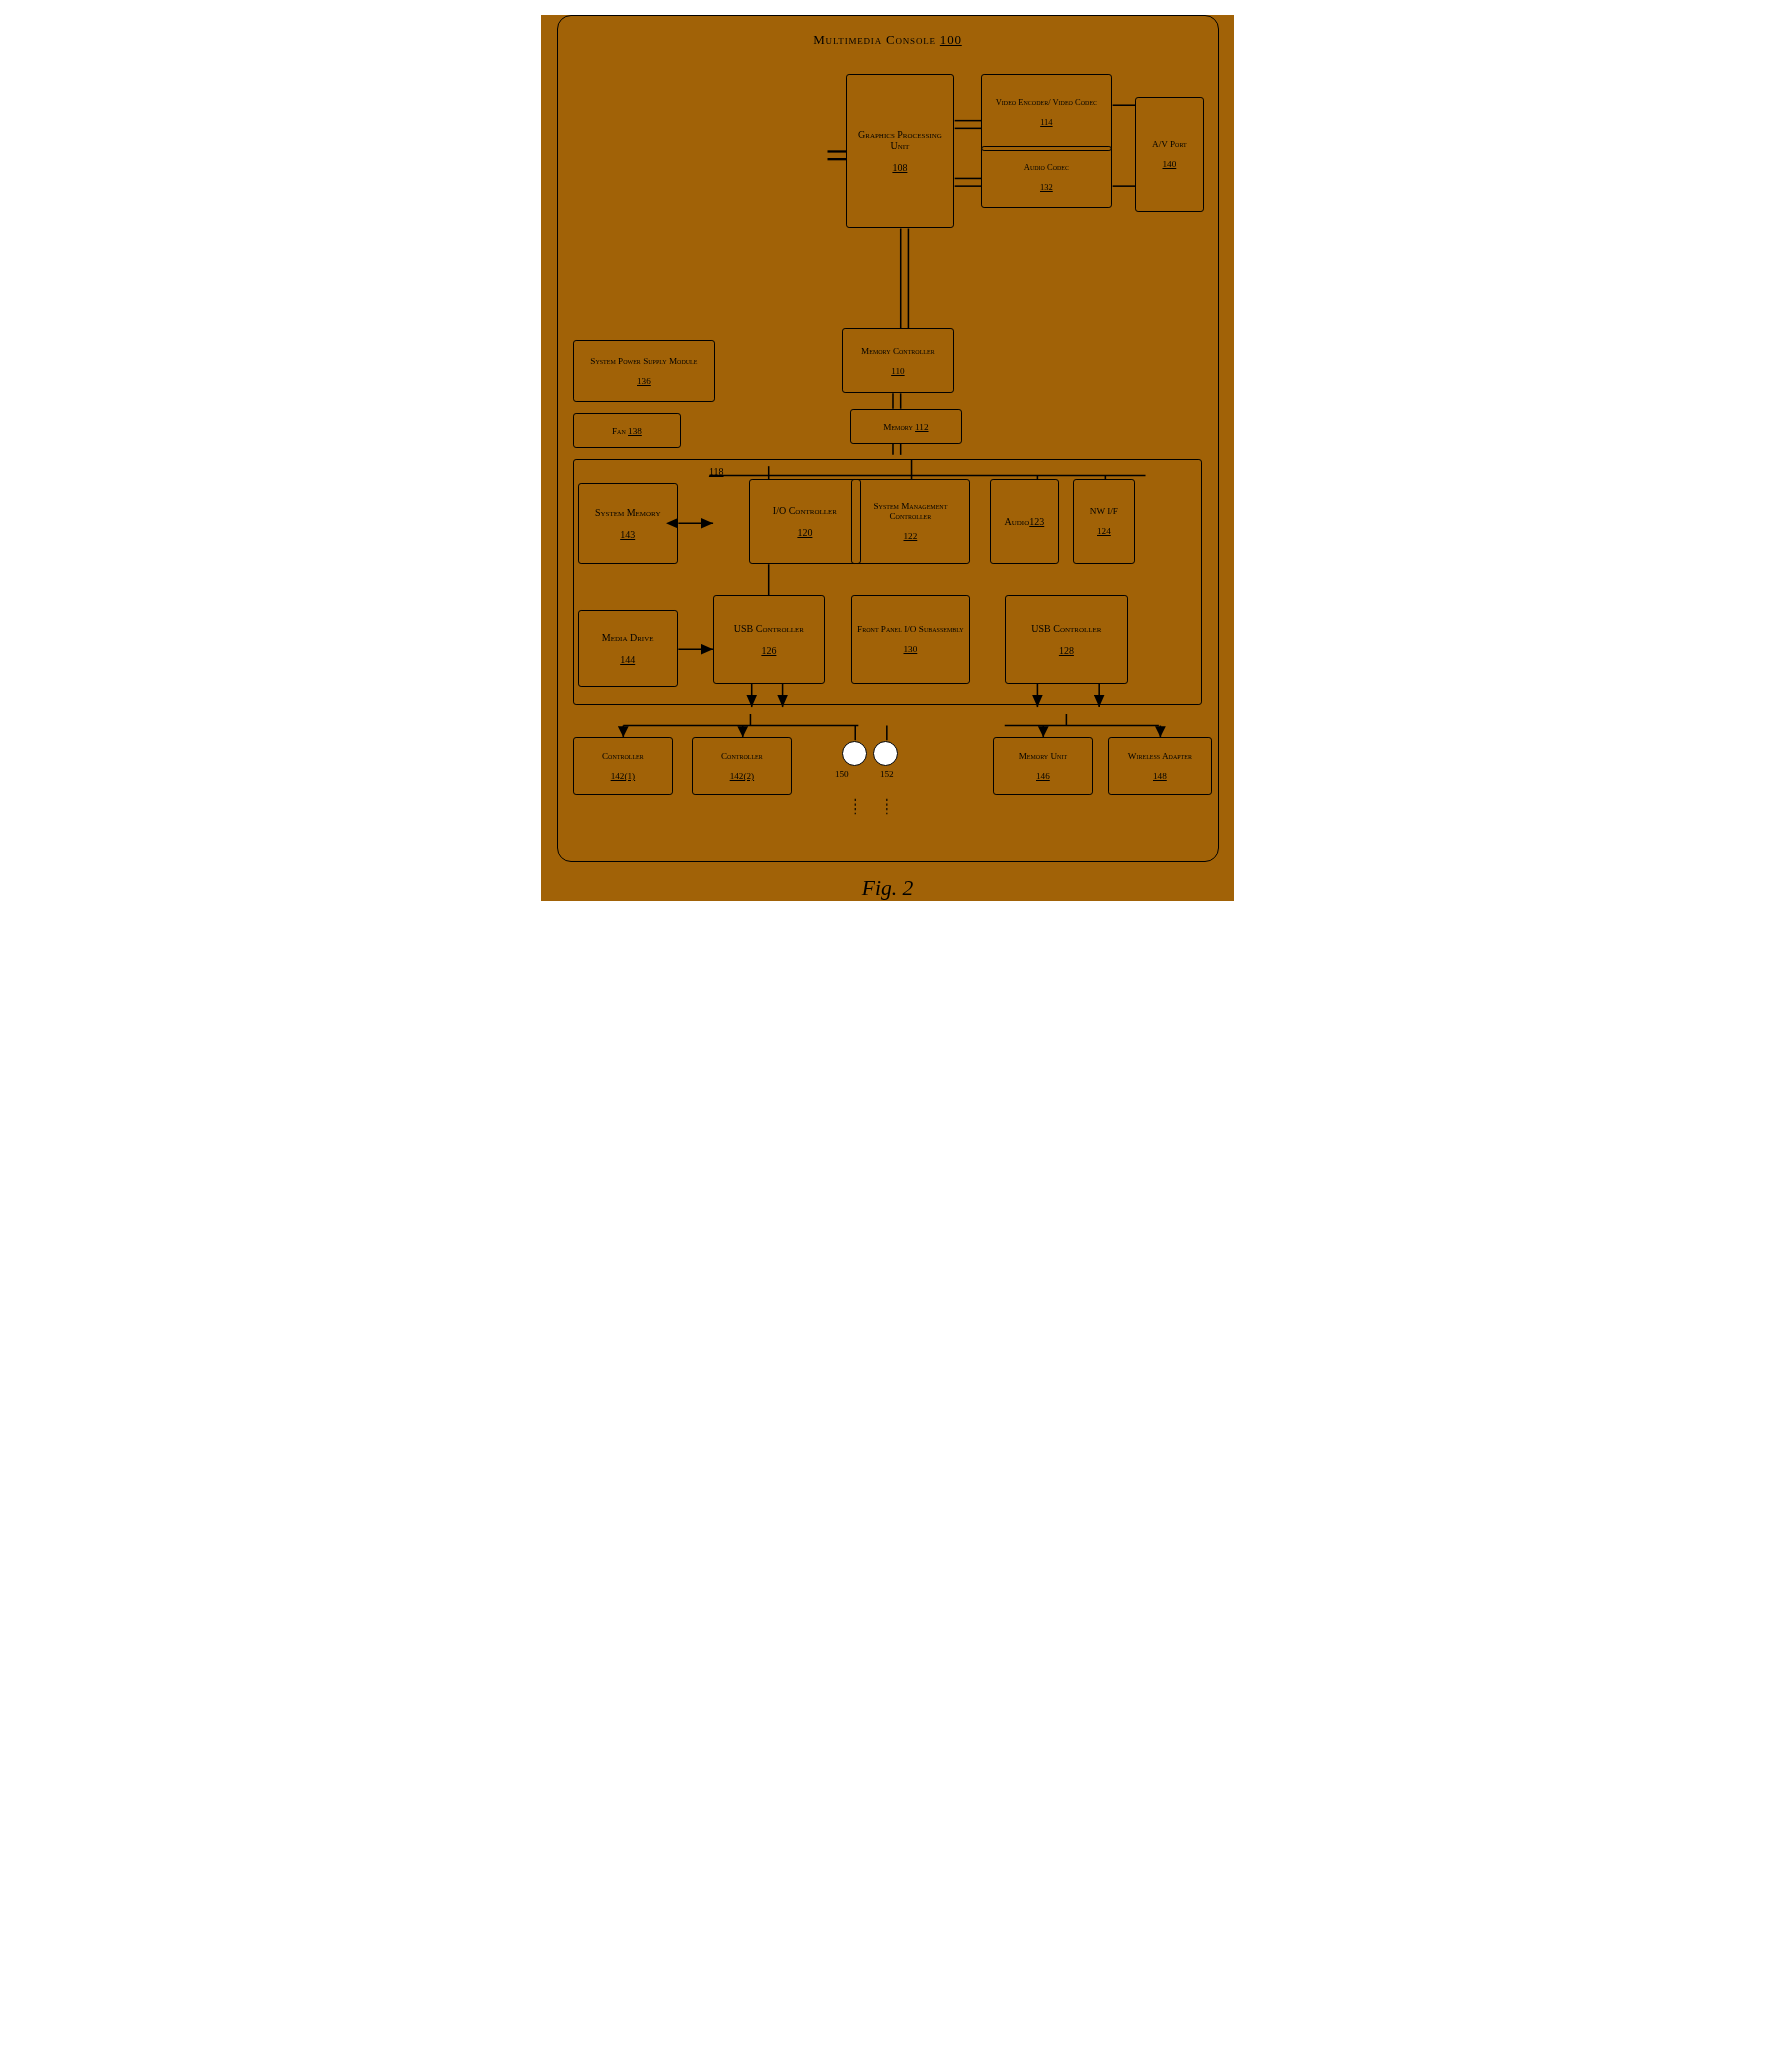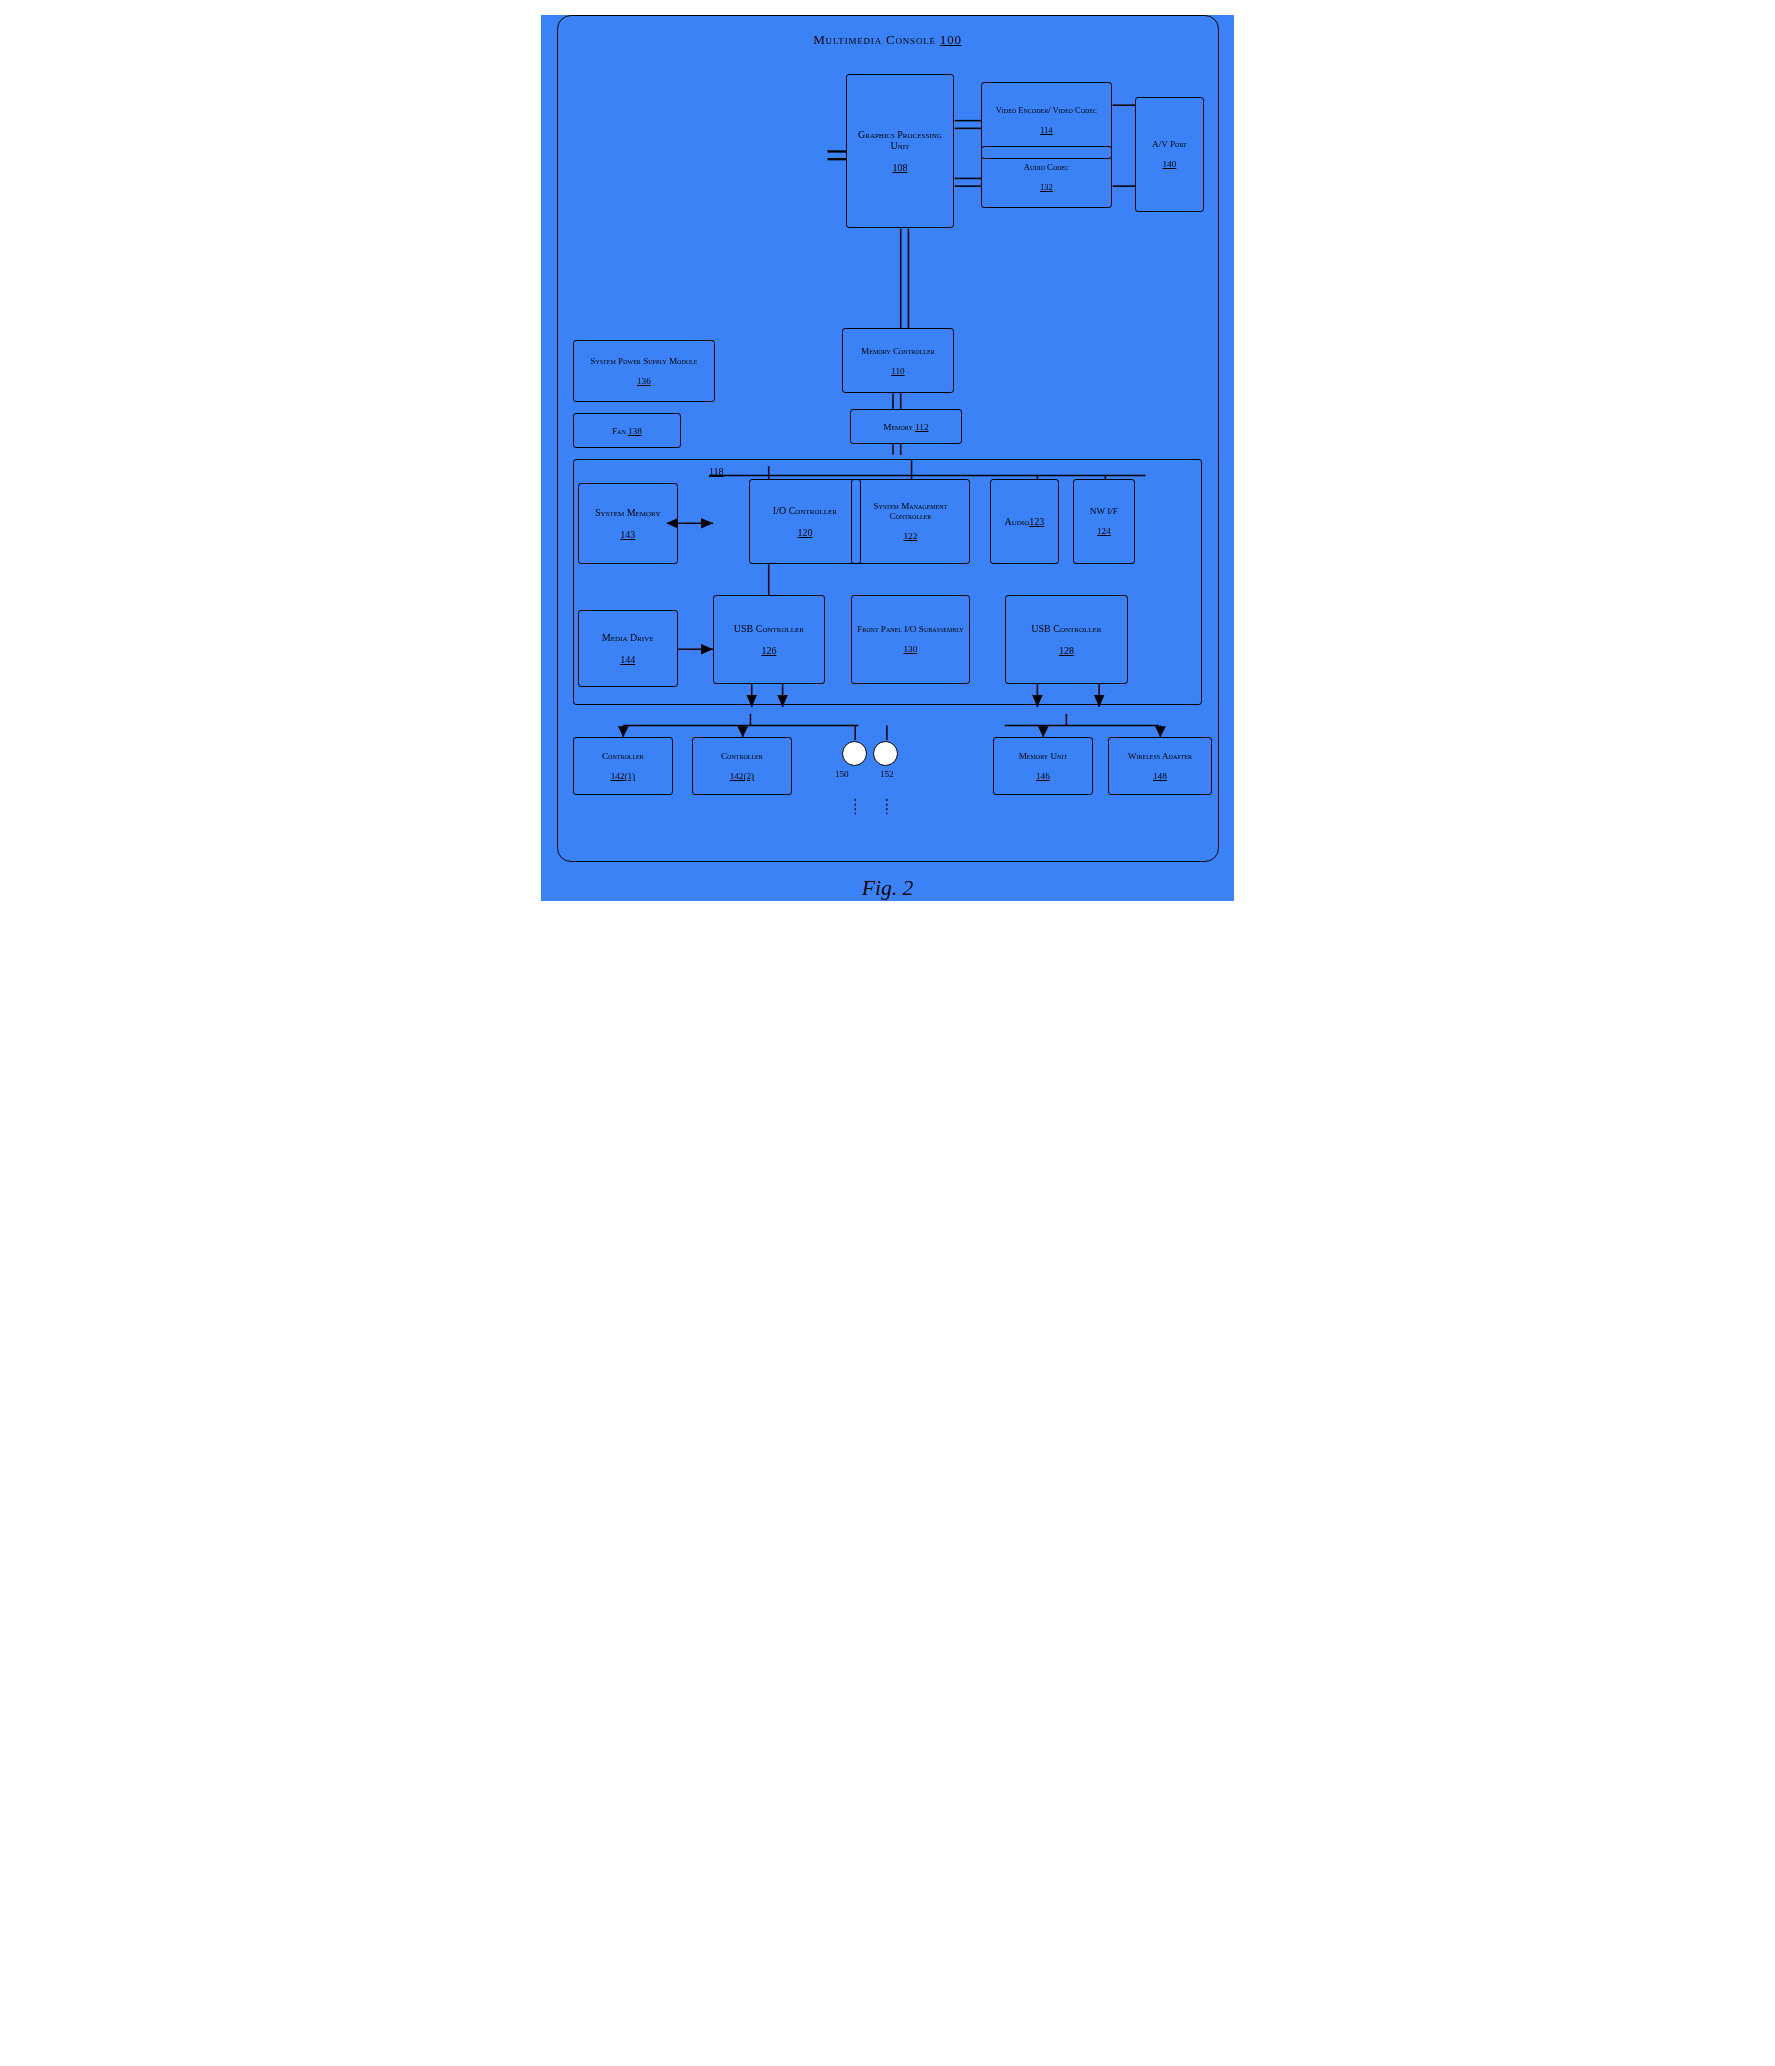--- a/index.html
+++ b/index.html
@@ -6,21 +6,21 @@
     body {
       background: #fff;
       font-family: 'Times New Roman', Times, serif;
       display: flex;
       justify-content: center;
       align-items: flex-start;
       padding: 15.4px;
     }
     .page-container {
       width: 693px;
-      background: #3b82f6;
+      background: #a16207;
     }
     .diagram-outer {
       border: 1.5px solid #000;
       border-radius: 14px;
       padding: 15.4px 15.4px 15.4px 15.4px;
       position: relative;
       margin: 0 auto;
       width: 662px;
     }
     .title-bar {
@@ -102,21 +102,21 @@
       font-size: 10px;
       font-variant: small-caps;
       text-align: center;
       padding: 6.2px;
     }
     .gpu-box u { text-decoration: underline; }
 
     
     .video-enc-box {
       position: absolute;
-      left: 408px; top: 23px;
+      left: 408px; top: 15px;
       width: 131px;
       height: 77px;
       border: 1.5px solid #000;
       border-radius: 3.1px;
       font-size: 8.5px;
       font-variant: small-caps;
       text-align: center;
       display: flex;
       flex-direction: column;
       align-items: center;

